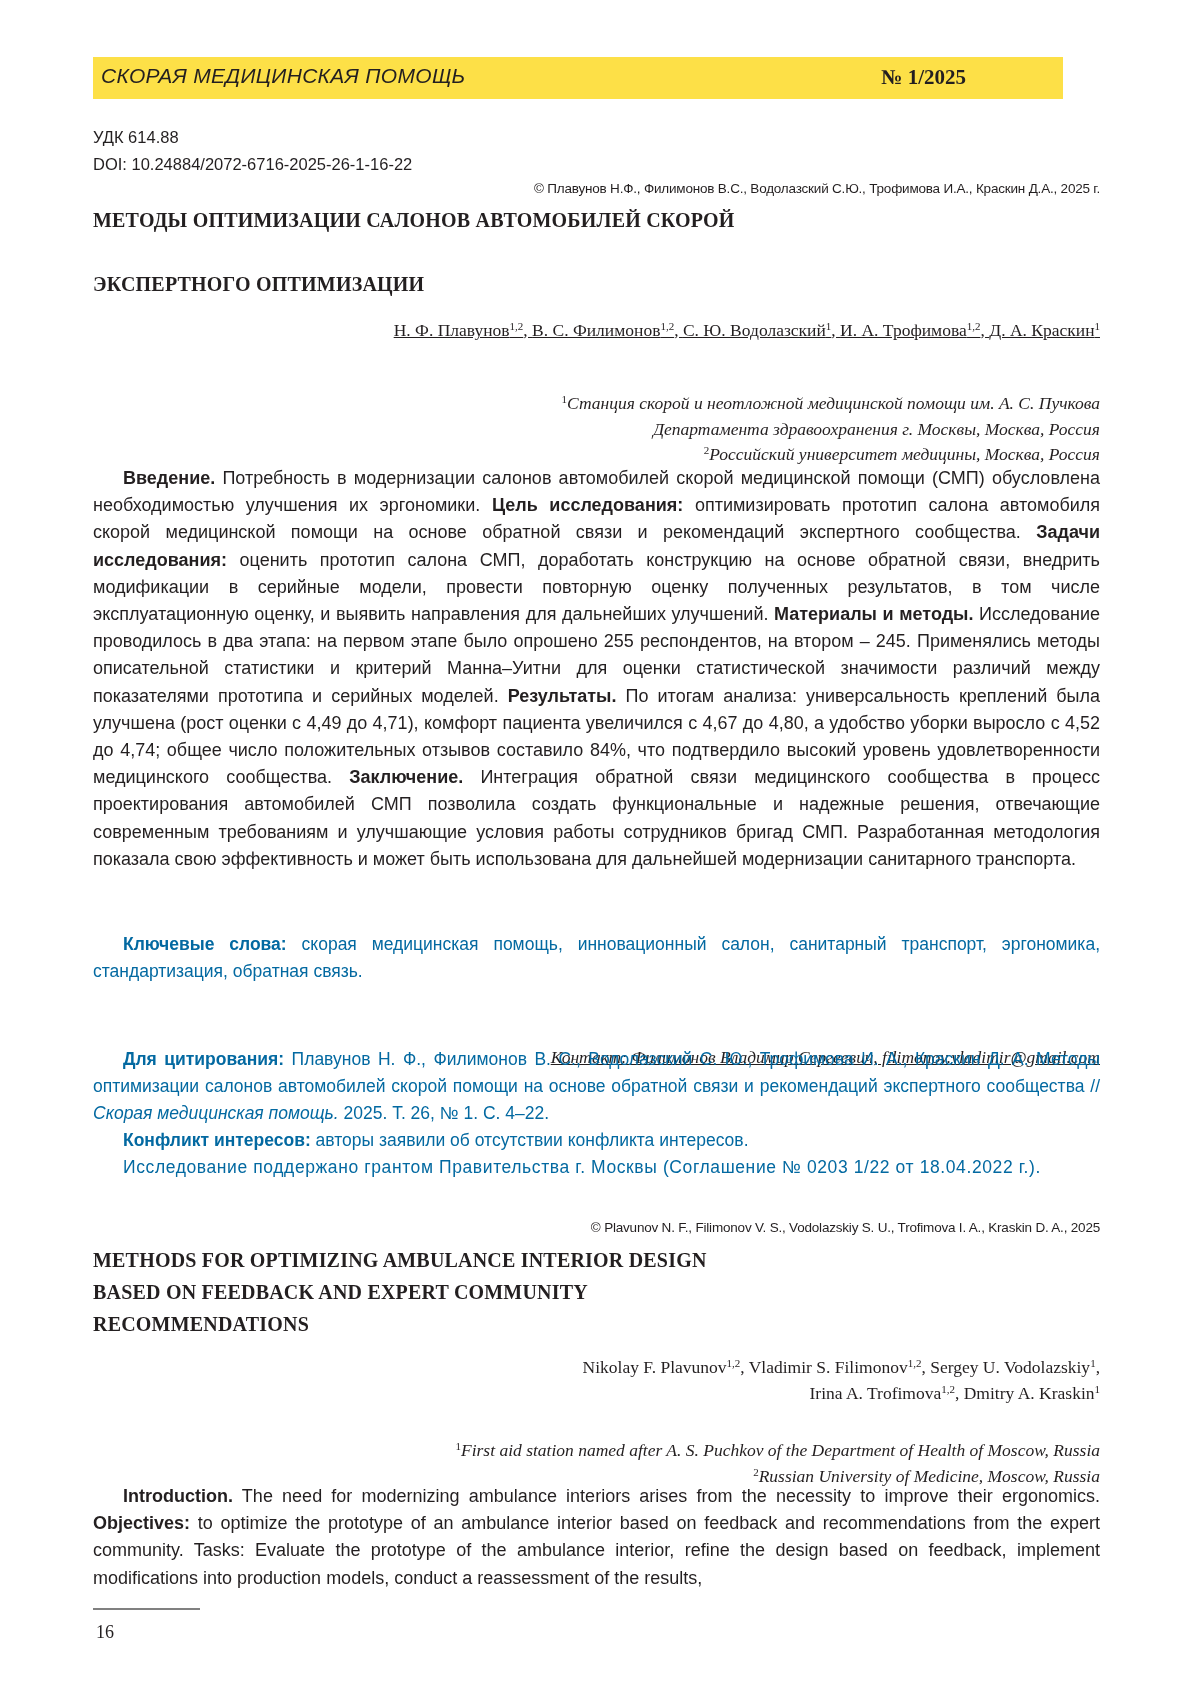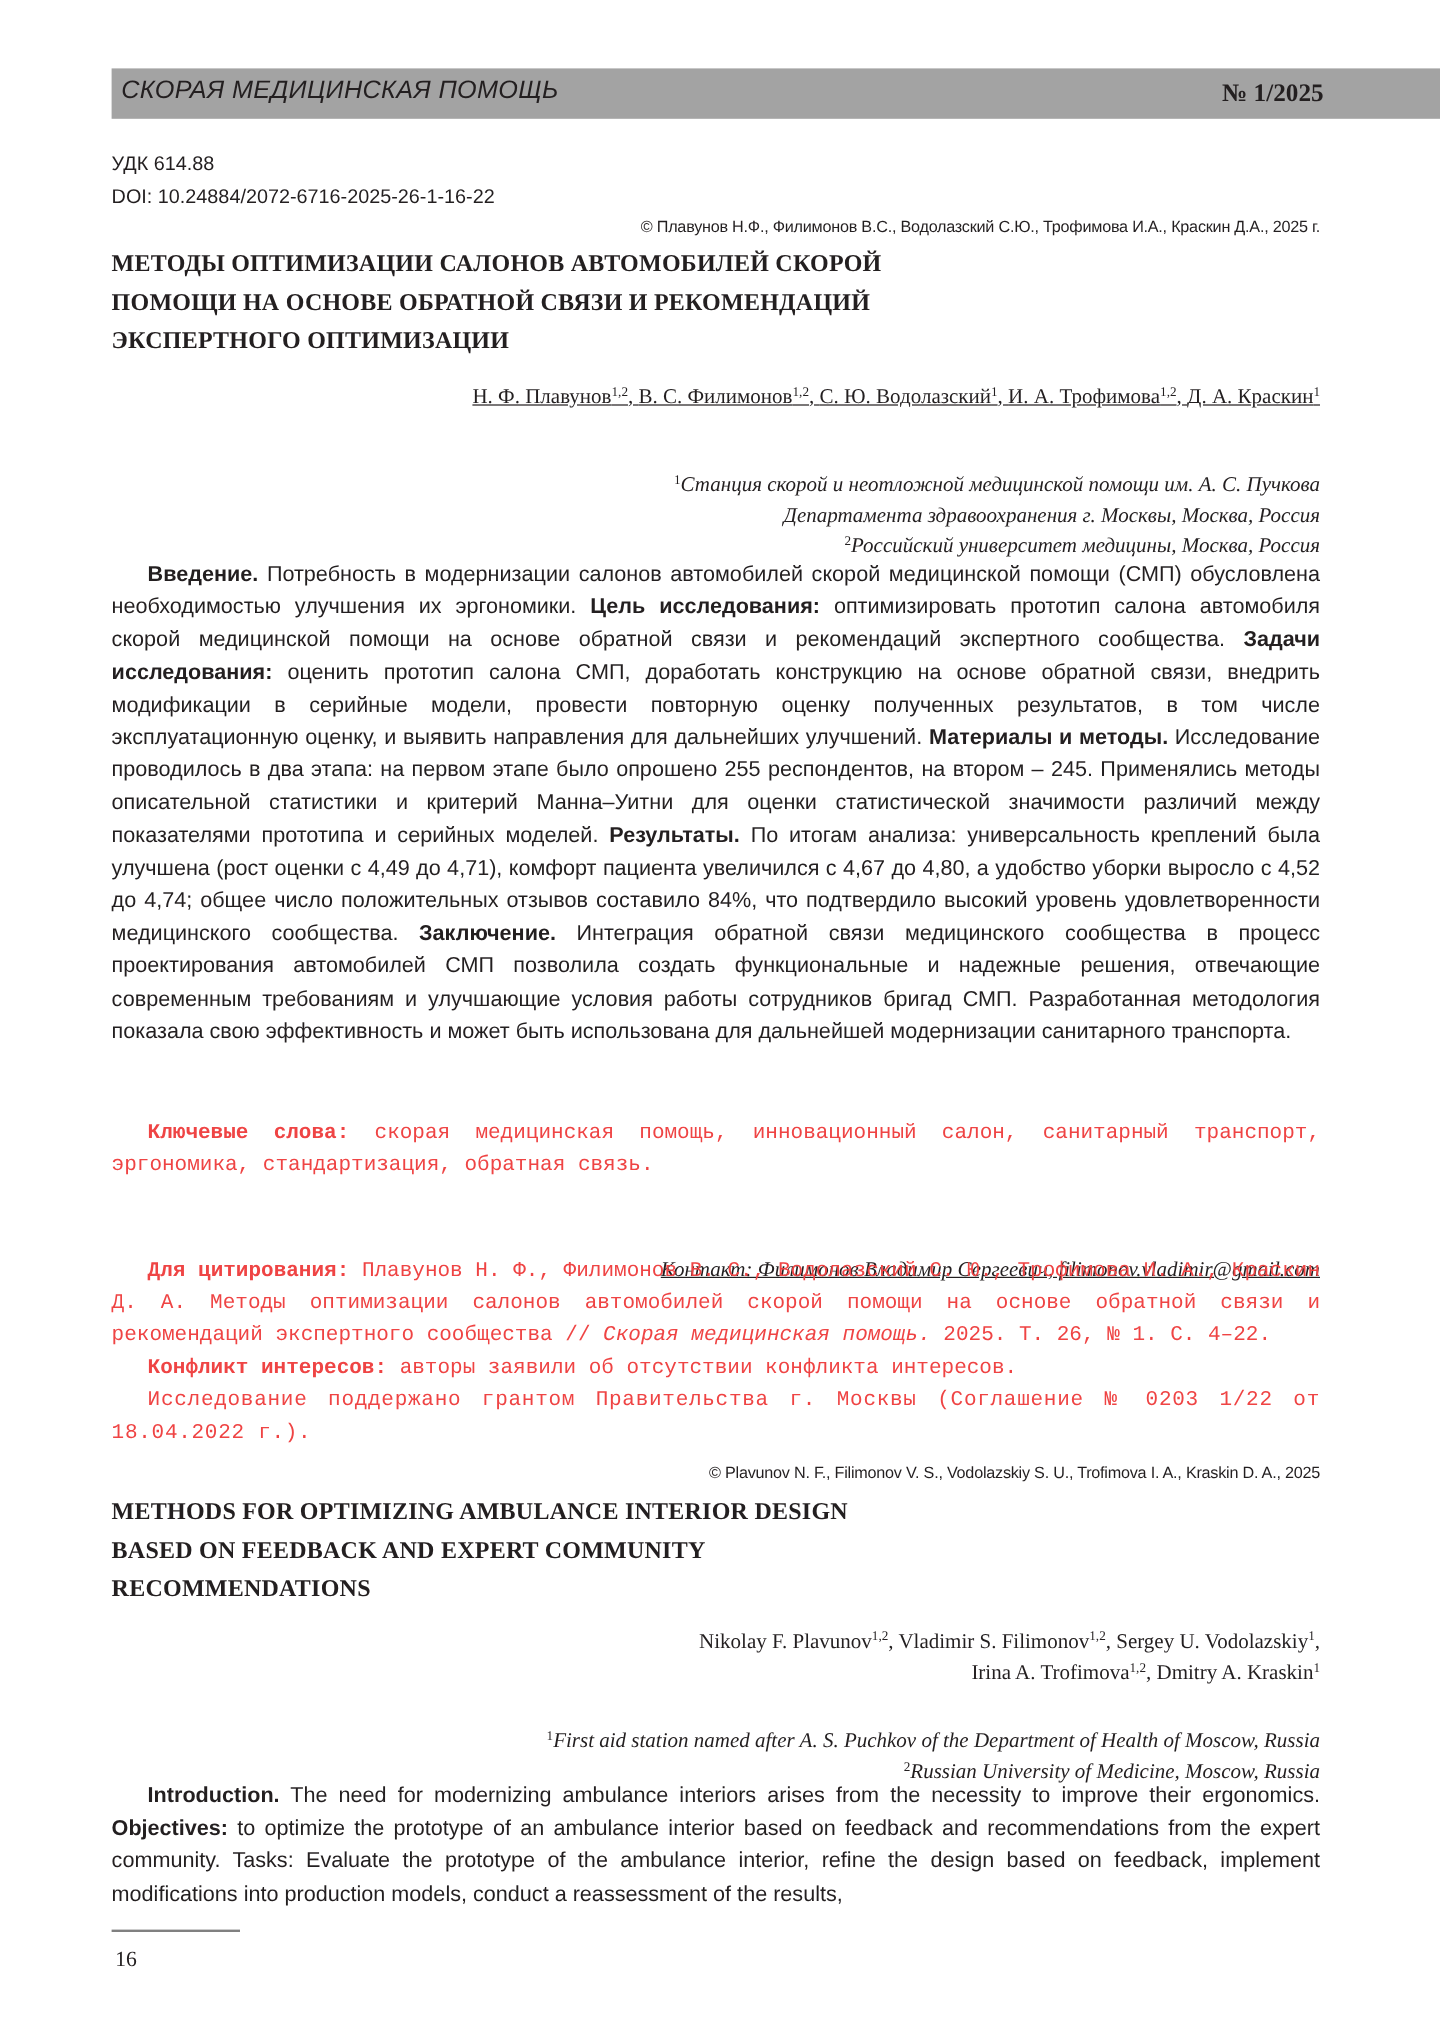--- a/index.html
+++ b/index.html
@@ -1,22 +1,22 @@
 <!DOCTYPE html>
 <html><head>
   <meta charset="utf-8">
   <style>
     html, body { margin: 0; padding: 0; background: #ffffff; }
     body {
       width: 1200px; height: 1698px; position: relative; overflow: hidden;
       color: #231f20;
     }
     .header-bar {
-      position: absolute; left: 93px; top: 57px; width: 1107px; height: 42px;
-      background: #a3a3a3;
+      position: absolute; left: 93px; top: 57px; width: 970px; height: 42px;
+      background: #fde047;
     }
     .journal-name {
       position: absolute; left: 8px; top: 7px;
       font-family: "Liberation Sans", sans-serif; font-style: italic;
       font-size: 21px; letter-spacing: 0.3px; color: #231f20;
     }
     .issue-number {
       position: absolute; right: 97px; top: 8px;
       font-family: "Liberation Serif", serif; font-weight: bold;
       font-size: 21px; color: #231f20;
@@ -48,22 +48,22 @@
     }
     .affil sup { font-size: 11px; vertical-align: 6px; line-height: 0; font-style: normal; }
     .body-sans {
       position: absolute; left: 93px; width: 1007px; margin: 0;
       font-family: "Liberation Sans", sans-serif; font-size: 18px;
       line-height: 27.2px; text-align: justify; color: #231f20;
       text-indent: 30px; hyphens: auto;
     }
     .body-serif {
       position: absolute; left: 93px; width: 1007px; margin: 0;
-      font-family: Liberation Mono, monospace; font-size: 17.5px;
-      line-height: 27px; text-align: justify; color: #ef4444;
+      font-family: Liberation Sans, sans-serif; font-size: 17.5px;
+      line-height: 27px; text-align: justify; color: #0369a1;
       text-indent: 30px;
     }
     .lbl { font-weight: bold; }
     .it { font-style: italic; }
     .contact {
       position: absolute; right: 100px; width: 1000px; text-align: right;
       font-family: "Liberation Serif", serif; font-style: italic;
       font-size: 17.5px; color: #231f20;
     }
     .footer-rule {
@@ -82,21 +82,21 @@
   <span class="journal-name">СКОРАЯ МЕДИЦИНСКАЯ ПОМОЩЬ</span>
   <span class="issue-number">№ 1/2025</span>
 </div>
 
 <div class="meta-line" style="top:128px;">УДК 614.88</div>
 <div class="meta-line" style="top:155px;">DOI: 10.24884/2072-6716-2025-26-1-16-22</div>
 <div class="copyright" style="top:181px;">© Плавунов Н.Ф., Филимонов В.С., Водолазский С.Ю., Трофимова И.А., Краскин Д.А., 2025 г.</div>
 
 <h1 class="title" style="top:204px;">
   <span>МЕТОДЫ ОПТИМИЗАЦИИ САЛОНОВ АВТОМОБИЛЕЙ СКОРОЙ</span><br>
-  <span>ПОМОЩИ НА ОСНОВЕ ОБРАТНОЙ СВЯЗИ И РЕКОМЕНДАЦИЙ</span><br>
+  <br>
   <span>ЭКСПЕРТНОГО ОПТИМИЗАЦИИ</span>
 </h1>
 
 <div class="authors" style="top:320px;text-decoration:underline;">
   <span>Н. Ф. Плавунов</span><sup>1,2</sup><span>, </span><span>В. С. Филимонов</span><sup>1,2</sup><span>, </span><span>С. Ю. Водолазский</span><sup>1</sup><span>, </span><span>И. А. Трофимова</span><sup>1,2</sup><span>, </span><span>Д. А. Краскин</span><sup>1</sup>
 </div>
 
 <div class="affil" style="top:363px;">
   <div><sup>1</sup><span>Станция скорой и неотложной медицинской помощи им. А. С. Пучкова</span></div>
   <div>Департамента здравоохранения г. Москвы, Москва, Россия</div>

